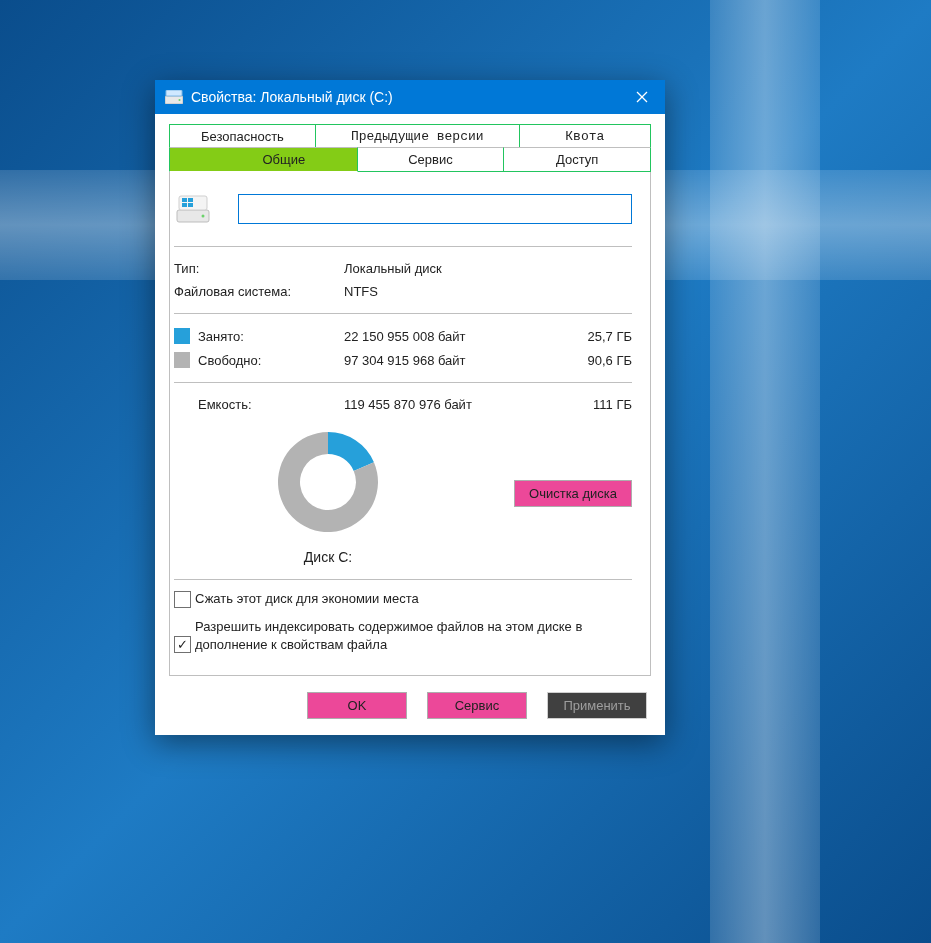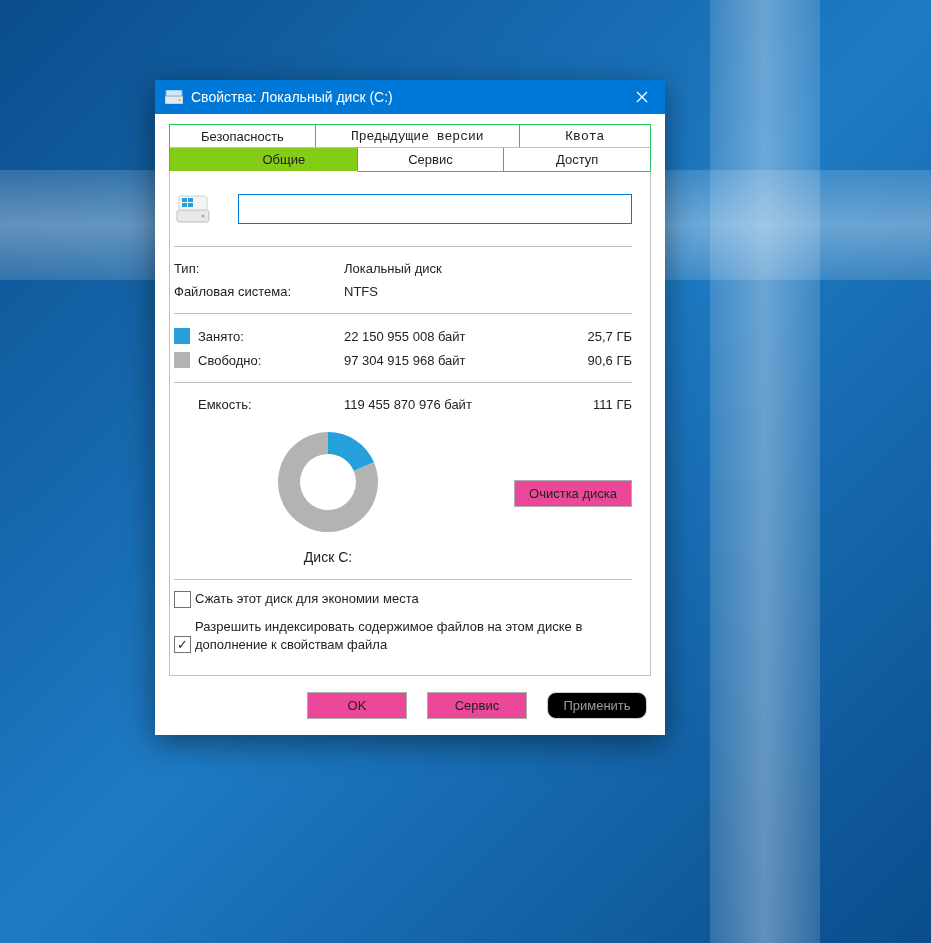--- a/index.html
+++ b/index.html
@@ -125,21 +125,21 @@
   .disk-label { margin-top: 4px; font-size:14px; color:#222; }
 
   .btn {
     border: 1px solid #adadad;
     background: #ec4899;
     padding: 5px 14px;
     font-size: 13px;
     color: #222;
     min-width: 110px;
   }
-  .btn:disabled { color:#9e9e9e; background:#000000; border-color:#cfcfcf;border-radius:9px; }
+  .btn:disabled { color:#9e9e9e; background:#404040; border-color:#cfcfcf; }
 
   .check-row {
     display: flex;
     align-items: flex-end;
     gap: 4px;
     margin: 10px 0 4px 0;
     font-size: 13px;
     color: #222;
   }
   .check-box {

